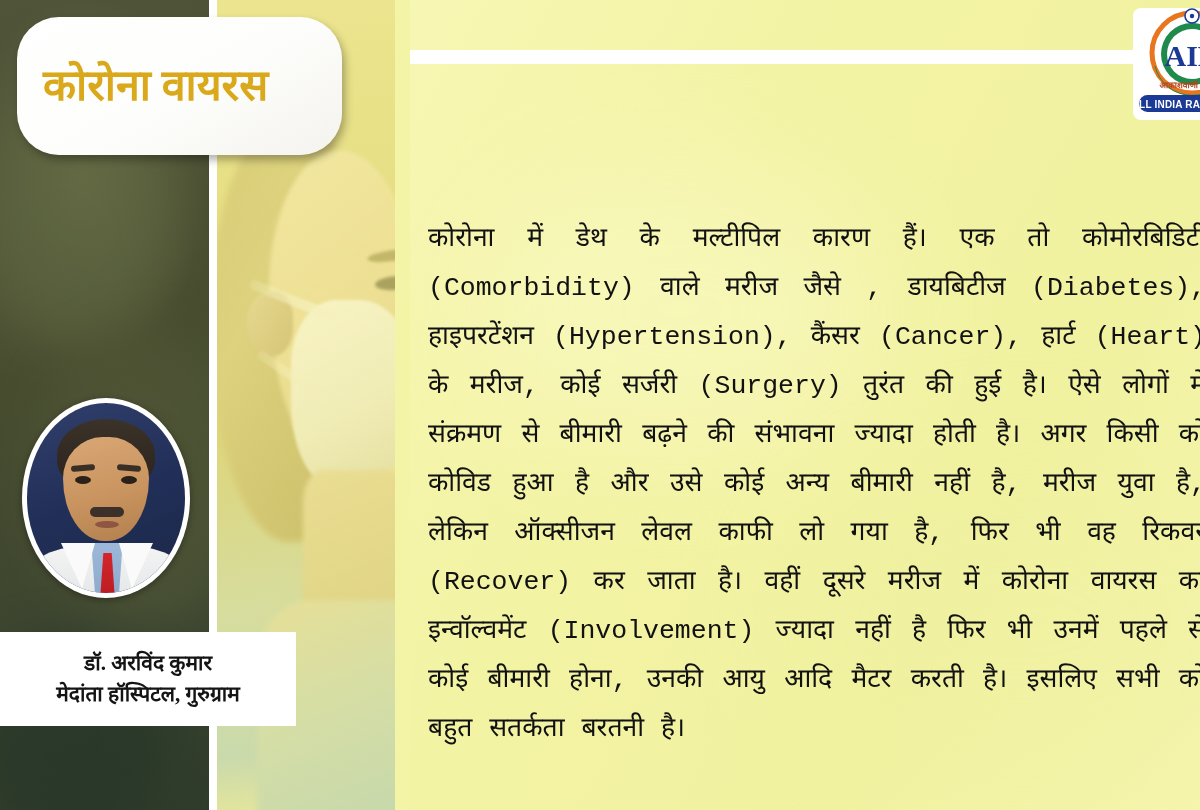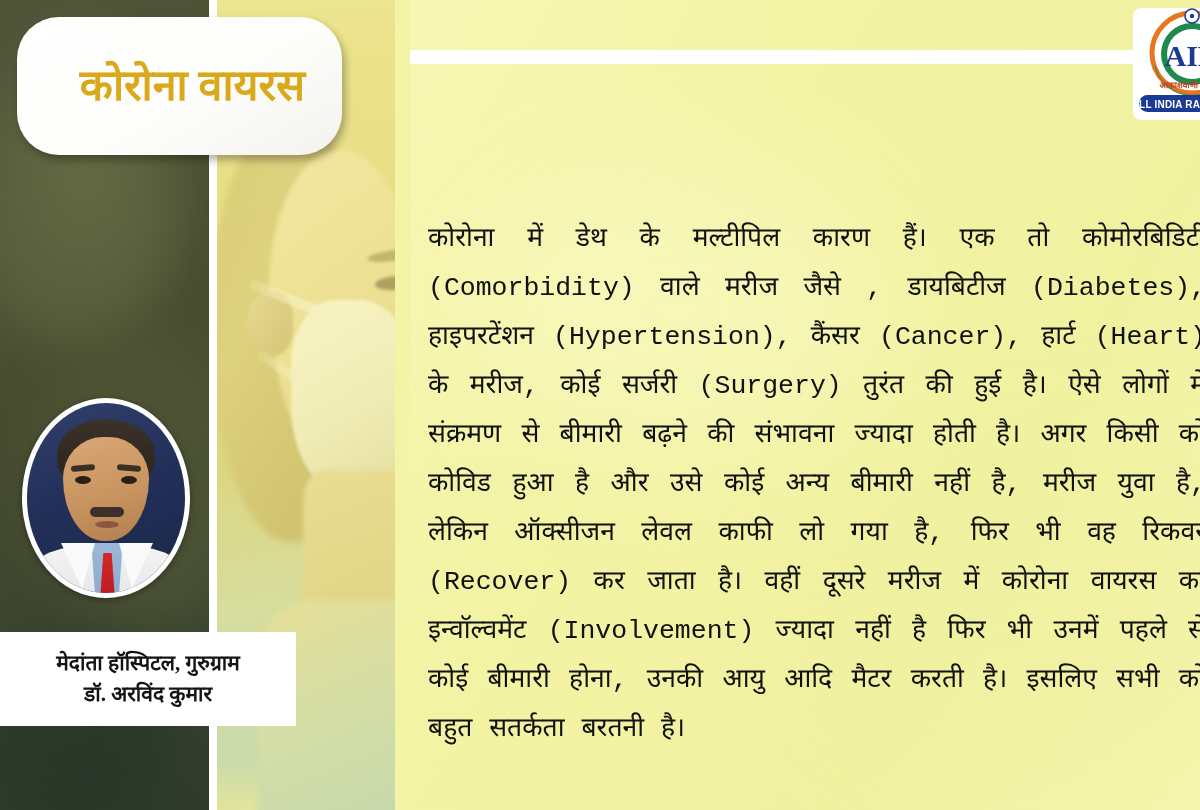--- a/index.html
+++ b/index.html
@@ -258,21 +258,20 @@
     padding-left: 26px;
     box-sizing: border-box;
   }
   .badge-line1 {
     font-family: "Liberation Serif", "DejaVu Serif", serif;
     font-weight: bold;
     font-size: 43px;
     line-height: 52px;
     color: #d9a81b;
     white-space: nowrap;
-    text-align: center;
   }
   .badge-line2 {
     font-family: "Liberation Serif", "DejaVu Serif", serif;
     font-weight: bold;
     font-size: 30px;
     line-height: 38px;
     color: #d9a81b;
     white-space: nowrap;
   }
 
@@ -472,17 +471,17 @@
       <div class="pt-mouth"></div>
       <div class="pt-coat"></div>
       <div class="pt-shirt"></div>
       <div class="pt-collar-l"></div>
       <div class="pt-collar-r"></div>
       <div class="pt-tie"></div>
     </div>
   </div>
 
   <div class="nameplate">
+    <div class="nameplate-line">डॉ.  अरविंद कुमार</div>
     <div class="nameplate-line">मेदांता हॉस्पिटल, गुरुग्राम</div>
-    <div class="nameplate-line">डॉ.  अरविंद कुमार</div>
   </div>
 
 </div>
 
 </body></html>

